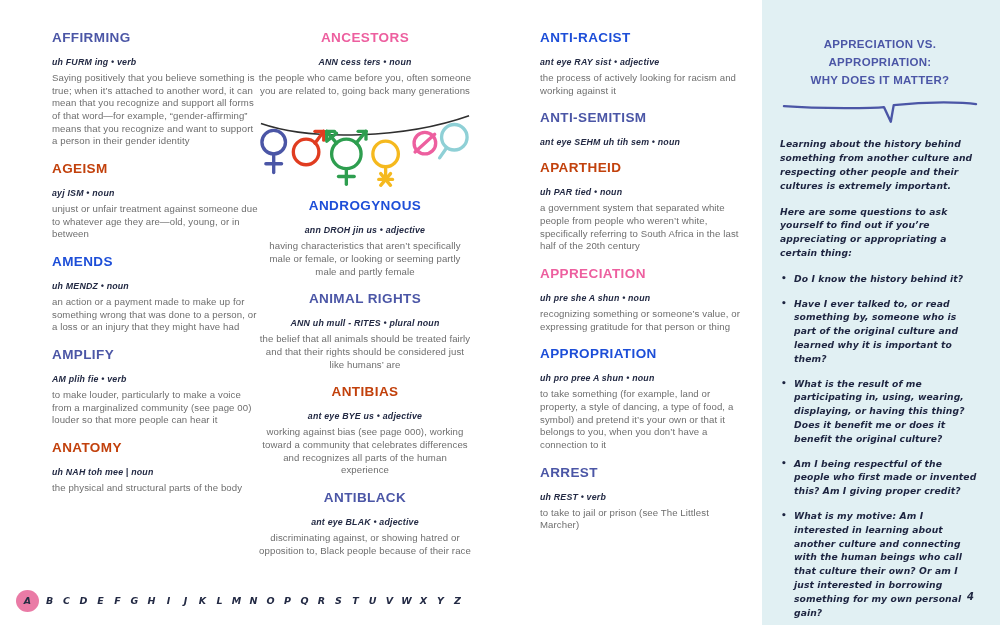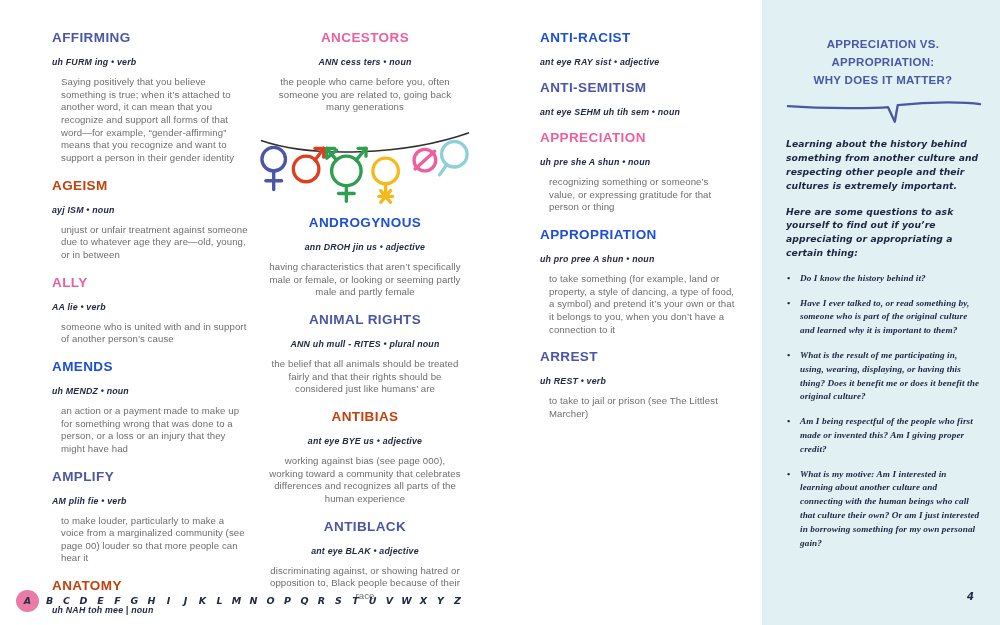--- a/index.html
+++ b/index.html
@@ -19,41 +19,41 @@
   }
   .term[data-color="blue"]{color:#4b56a6;}
   .term[data-color="red"]{color:#c2410c;}
   .term[data-color="pink"]{color:#ed5f9f;}
   .term[data-color="orange"]{color:#1d4ed8;}
   .pron{
     font-size:8.8px;font-weight:700;font-style:italic;color:#232a44;
     letter-spacing:.2px;margin:12px 0 5px 0;
   }
   .def{
-    margin:9px;font-size:9.6px;line-height:1.32;color:#6e6e6e;letter-spacing:.1px;
+    margin:0;font-size:9.6px;line-height:1.32;color:#6e6e6e;letter-spacing:.1px;
   }
   .garland{display:block;margin:4px 0 8px 0;}
   
   .sidebar{
     position:absolute;left:762px;top:0;width:238px;height:625px;
-    background:#e1f0f3;box-sizing:border-box;padding:36px 20px 0 24px;
+    background:#e1f0f3;box-sizing:border-box;padding:36px 20px 0 18px;
   }
   .sb-title{
     text-align:center;font-size:11.5px;font-weight:800;color:#4b56a6;
     line-height:1.55;letter-spacing:.3px;
   }
   .sb-divider{display:block;margin:8px auto 12px auto;}
   .sb-text{
     font-family:"DejaVu Sans",sans-serif;font-style:italic;font-weight:700;
     color:#1d2440;font-size:9.2px;line-height:1.5;letter-spacing:.1px;
   }
   .sb-para{margin:0 0 12px 0;}
   .sb-list{list-style:none;margin:0;padding:0;}
   .sb-list li{
-    position:relative;padding-left:14px;margin-bottom:11px;font-family:Liberation Serif, serif;
+    position:relative;padding-left:14px;margin-bottom:11px;
   }
   .sb-list li::before{
     content:"•";position:absolute;left:1px;top:0;color:#1d2440;font-size:9px;
   }
   
   .alphabet{
     position:absolute;left:16px;top:588px;width:448px;height:26px;
     display:flex;justify-content:space-between;align-items:center;
   }
   .abc-letter{
@@ -75,25 +75,20 @@
 <div class="col col-1">
   <div class="entry">
     <h3 class="term" data-color="blue">AFFIRMING</h3>
     <div class="pron">uh FURM ing • verb</div>
     <p class="def">Saying positively that you believe something is true; when it’s attached to another word, it can mean that you recognize and support all forms of that word—for example, “gender-affirming” means that you recognize and want to support a person in their gender identity</p>
   </div>
   <div class="entry">
     <h3 class="term" data-color="red">AGEISM</h3>
     <div class="pron">ayj ISM • noun</div>
     <p class="def">unjust or unfair treatment against someone due to whatever age they are—old, young, or in between</p>
-  </div>
-  <div class="entry">
-    <h3 class="term" data-color="pink">ALLY</h3>
-    <div class="pron">AA lie • verb</div>
-    <p class="def">someone who is united with and in support of another person’s cause</p>
   </div>
   <div class="entry">
     <h3 class="term" data-color="orange">AMENDS</h3>
     <div class="pron">uh MENDZ • noun</div>
     <p class="def">an action or a payment made to make up for something wrong that was done to a person, or a loss or an injury that they might have had</p>
   </div>
   <div class="entry">
     <h3 class="term" data-color="blue">AMPLIFY</h3>
     <div class="pron">AM plih fie • verb</div>
     <p class="def">to make louder, particularly to make a voice from a marginalized community (see page 00) louder so that more people can hear it</p>
@@ -173,24 +168,30 @@
     <h3 class="term" data-color="blue">ANTIBLACK</h3>
     <div class="pron">ant eye BLAK • adjective</div>
     <p class="def">discriminating against, or showing hatred or opposition to, Black people because of their race</p>
   </div>
 </div>
 
 <div class="col col-3">
   <div class="entry">
     <h3 class="term" data-color="orange">ANTI-RACIST</h3>
     <div class="pron">ant eye RAY sist • adjective</div>
+    <p class="def">the process of actively looking for racism and working against it</p>
   </div>
   <div class="entry">
     <h3 class="term" data-color="blue">ANTI-SEMITISM</h3>
     <div class="pron">ant eye SEHM uh tih sem • noun</div>
+  </div>
+  <div class="entry">
+    <h3 class="term" data-color="red">APARTHEID</h3>
+    <div class="pron">uh PAR tied • noun</div>
+    <p class="def">a government system that separated white people from people who weren’t white, specifically referring to South Africa in the last half of the 20th century</p>
   </div>
   <div class="entry">
     <h3 class="term" data-color="pink">APPRECIATION</h3>
     <div class="pron">uh pre she A shun • noun</div>
     <p class="def">recognizing something or someone’s value, or expressing gratitude for that person or thing</p>
   </div>
   <div class="entry">
     <h3 class="term" data-color="orange">APPROPRIATION</h3>
     <div class="pron">uh pro pree A shun • noun</div>
     <p class="def">to take something (for example, land or property, a style of dancing, a type of food, a symbol) and pretend it’s your own or that it belongs to you, when you don’t have a connection to it</p>

